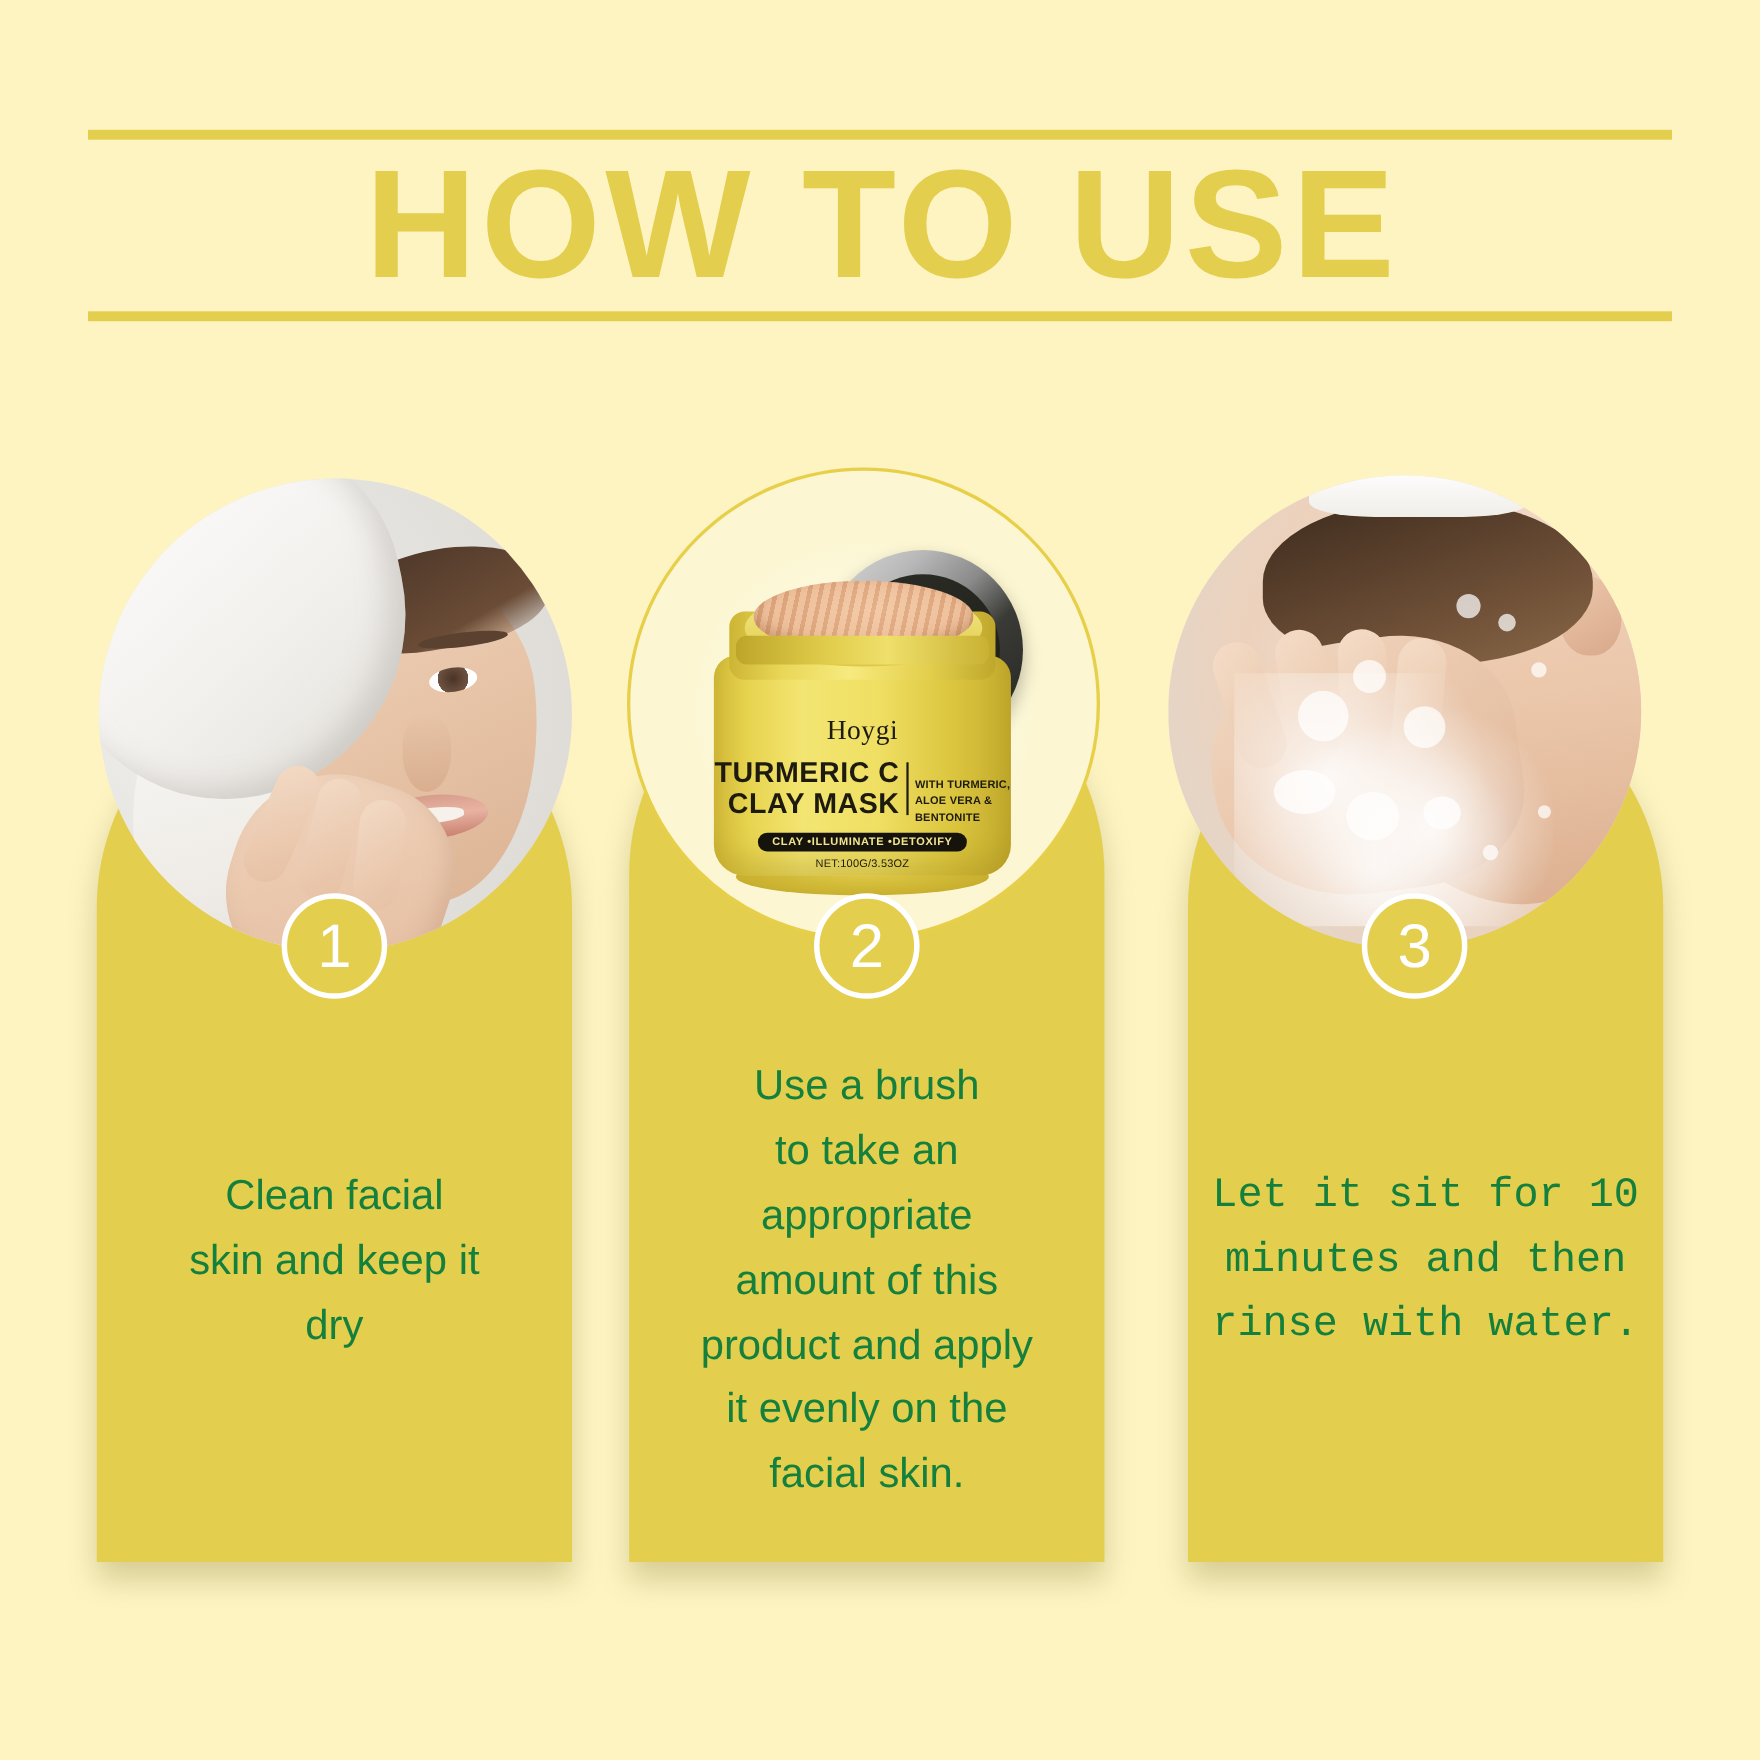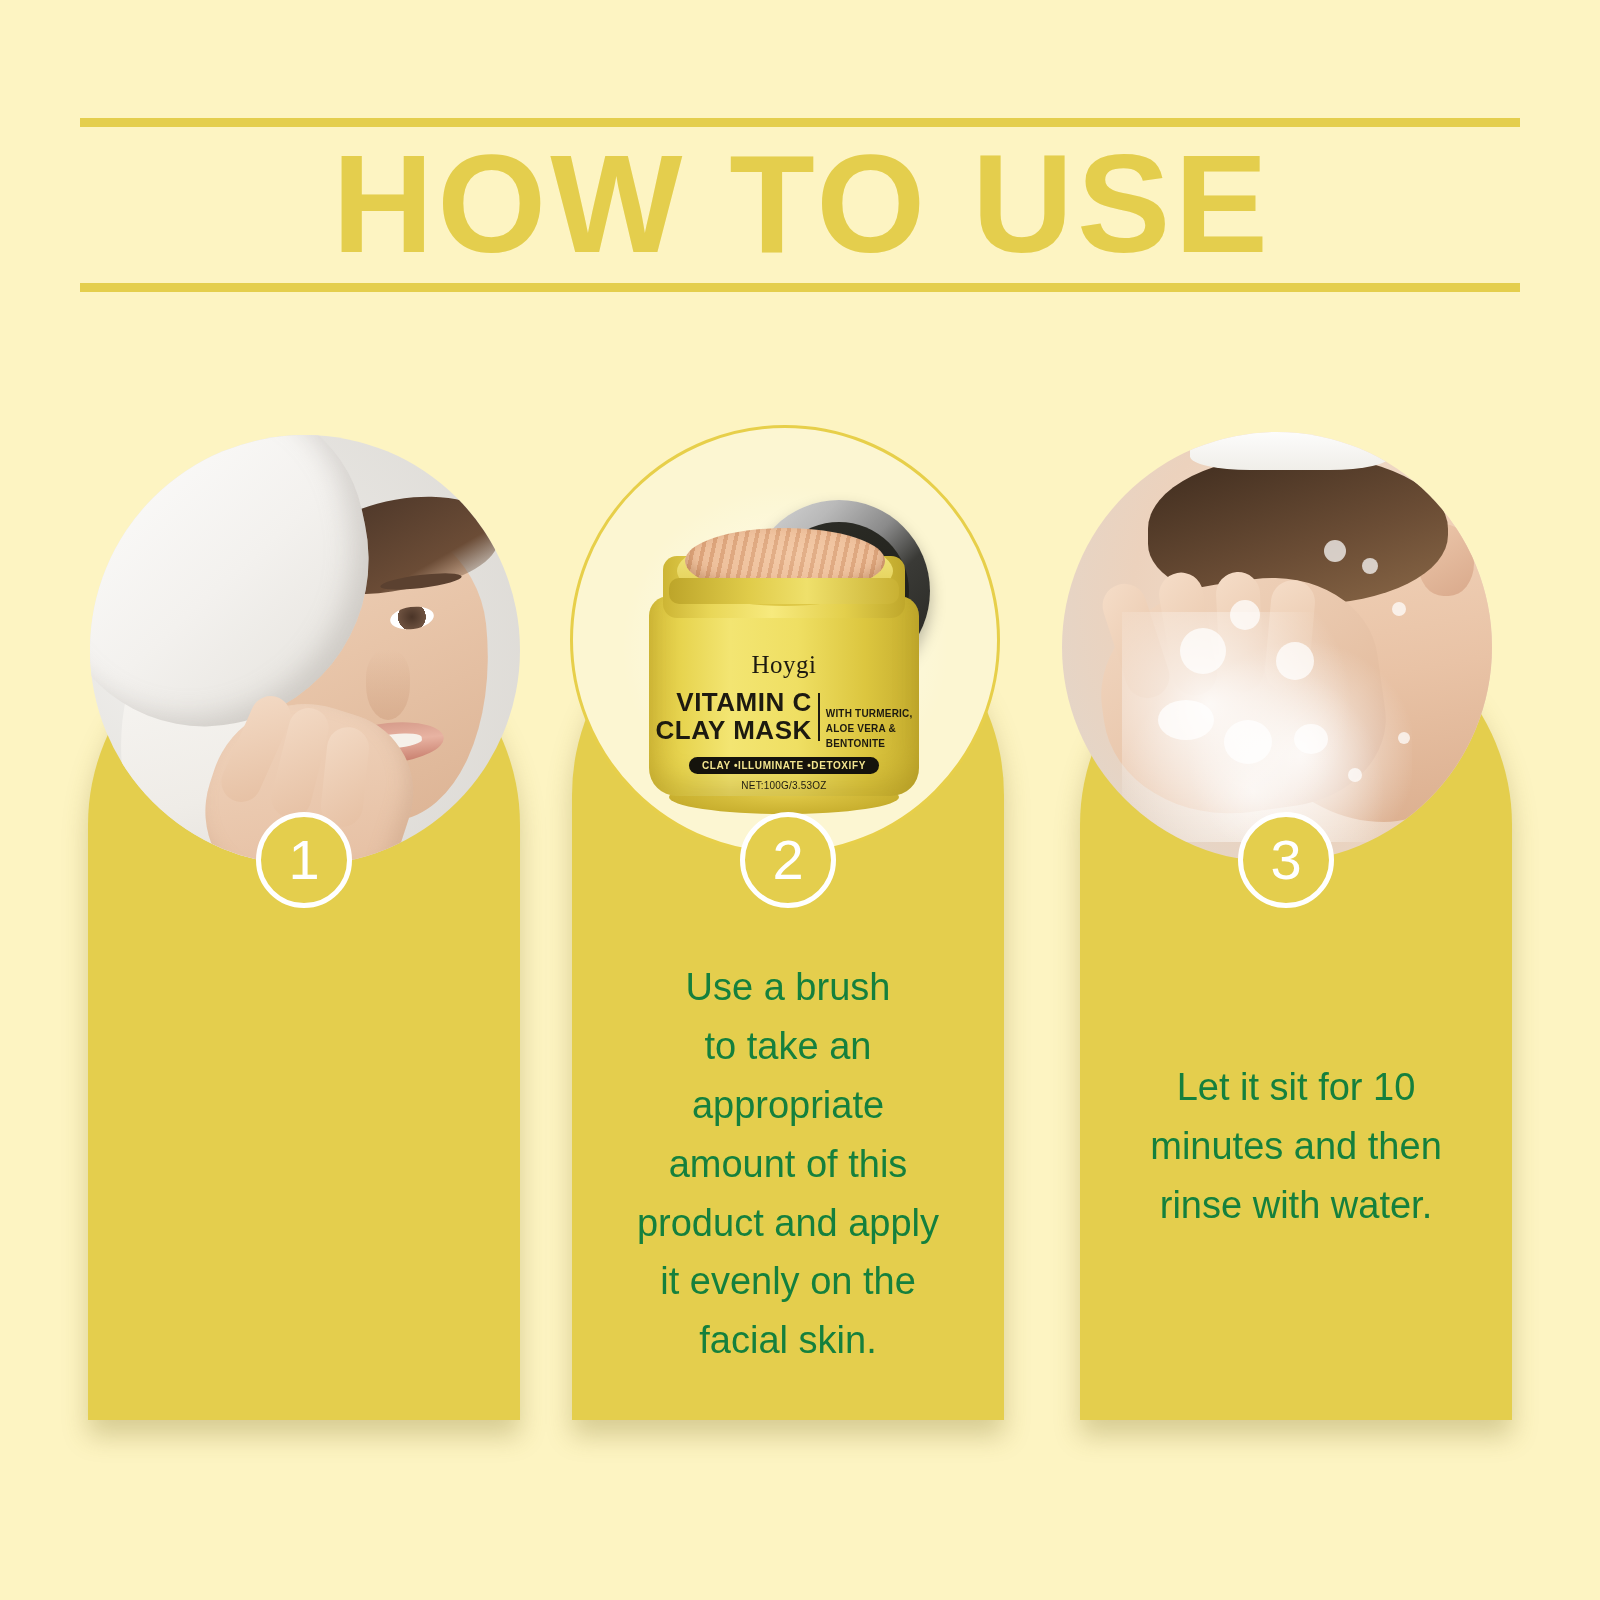--- a/index.html
+++ b/index.html
@@ -381,21 +381,21 @@
     color: #15803d;
     text-align: center;
     font-size: 38px;
     line-height: 1.55;
     font-family: "Liberation Sans", sans-serif;
     white-space: pre-line;
     font-weight: 300;
   }
   .cap-1 { left: 96px;  top: 1058px; width: 416px; }
   .cap-2 { left: 580px; top: 958px;  width: 416px; }
-  .cap-3 { left: 1088px;top: 1058px; width: 416px; }
+  .cap-3 { left: 1088px;top: 1058px; width: 416px; font-family: Liberation Mono, monospace; }
 </style>
 </head>
 <body>
 
 <div id="header">
   <div class="rule top"></div>
   <div id="page-title">HOW TO USE</div>
   <div class="rule bot"></div>
 </div>
 
@@ -418,39 +418,42 @@
       <div class="p1-teeth"></div>
       <div class="p1-towel"></div>
       <div class="p1-hand"></div>
       <div class="p1-f1"></div>
       <div class="p1-f2"></div>
       <div class="p1-f3"></div>
     </div>
   </div>
 
   <div class="badge badge-1">1</div>
+  <div class="caption cap-1">Clean facial
+skin and keep it
+dry</div>
 
   <div class="card card-2 rounded"></div>
 
   <div class="media media-2">
     <div class="jar-wrap">
       <div class="jar-glow"></div>
       <div class="jar-lid-behind"></div>
       <div class="jar-lid-inner"></div>
       <div class="jar-base"></div>
       <div class="jar-body"></div>
       <div class="jar-rim"></div>
       <div class="jar-opening"></div>
       <div class="jar-clay"></div>
       <div class="jar-rim2"></div>
 
       <div class="label-block">
         <div class="lbl-brand">Hoygi</div>
         <div class="lbl-main-row">
-          <div class="lbl-name">VITAMIN C
+          <div class="lbl-name">TURMERIC C
 CLAY MASK</div>
           <div class="lbl-sep"></div>
           <div class="lbl-with">WITH TURMERIC,
 ALOE VERA &amp;
 BENTONITE</div>
         </div>
         <div class="lbl-tag">CLAY  •ILLUMINATE  •DETOXIFY</div>
         <div class="lbl-net">NET:100G/3.53OZ</div>
       </div>
     </div>

